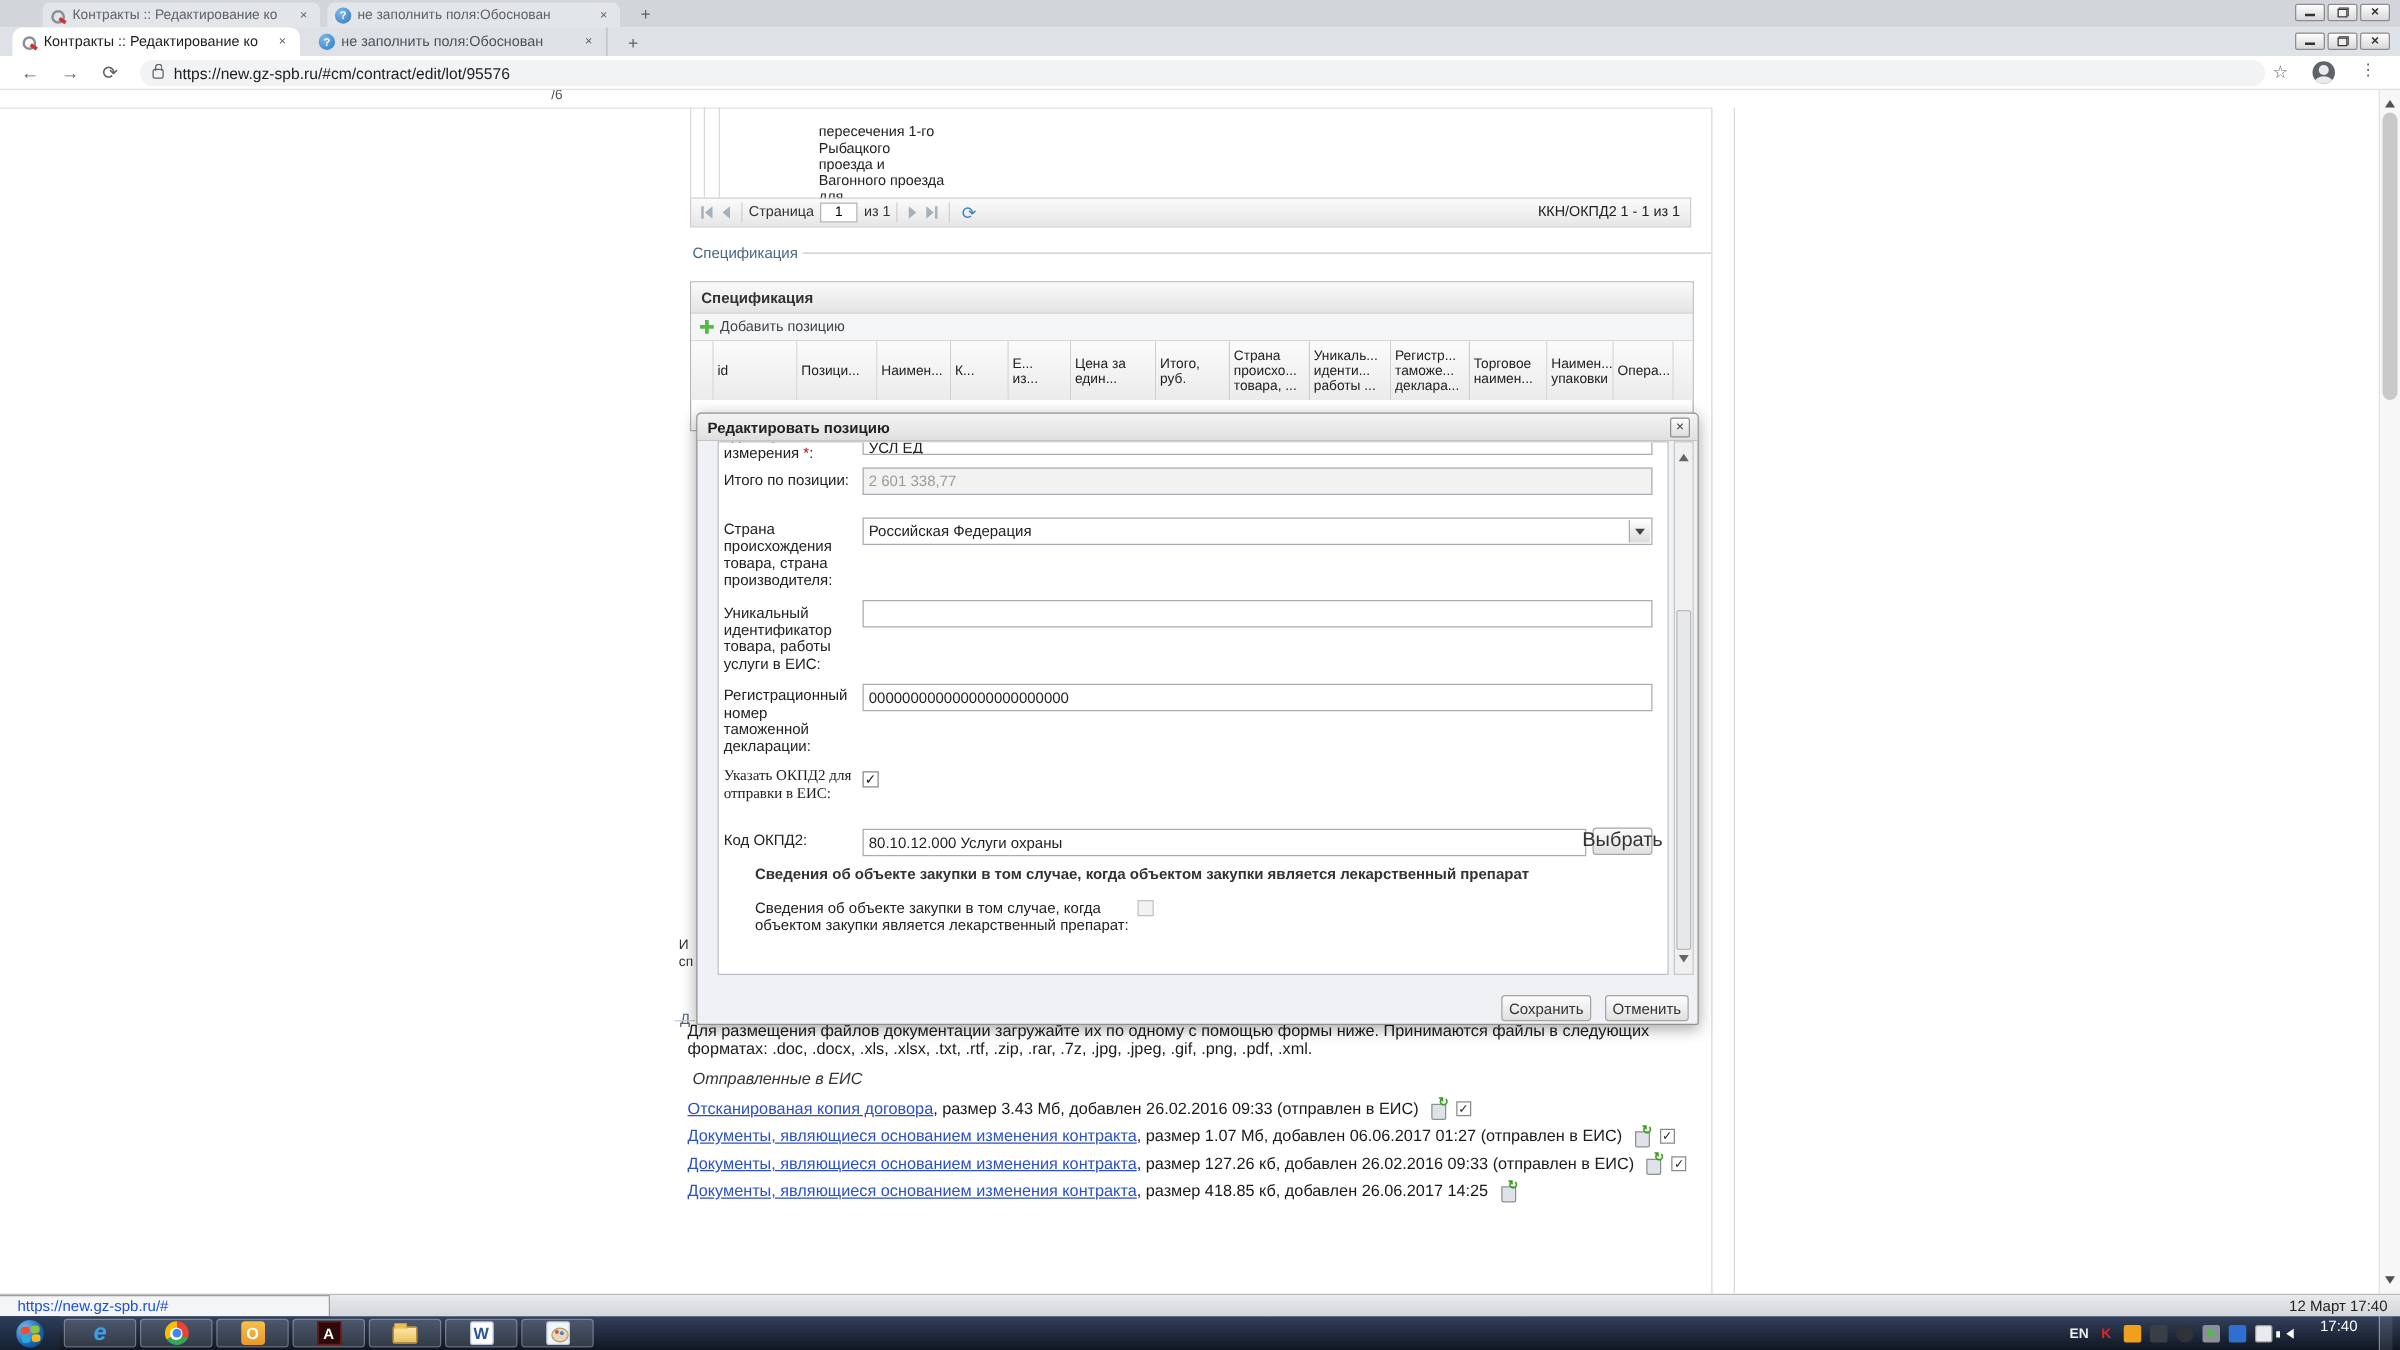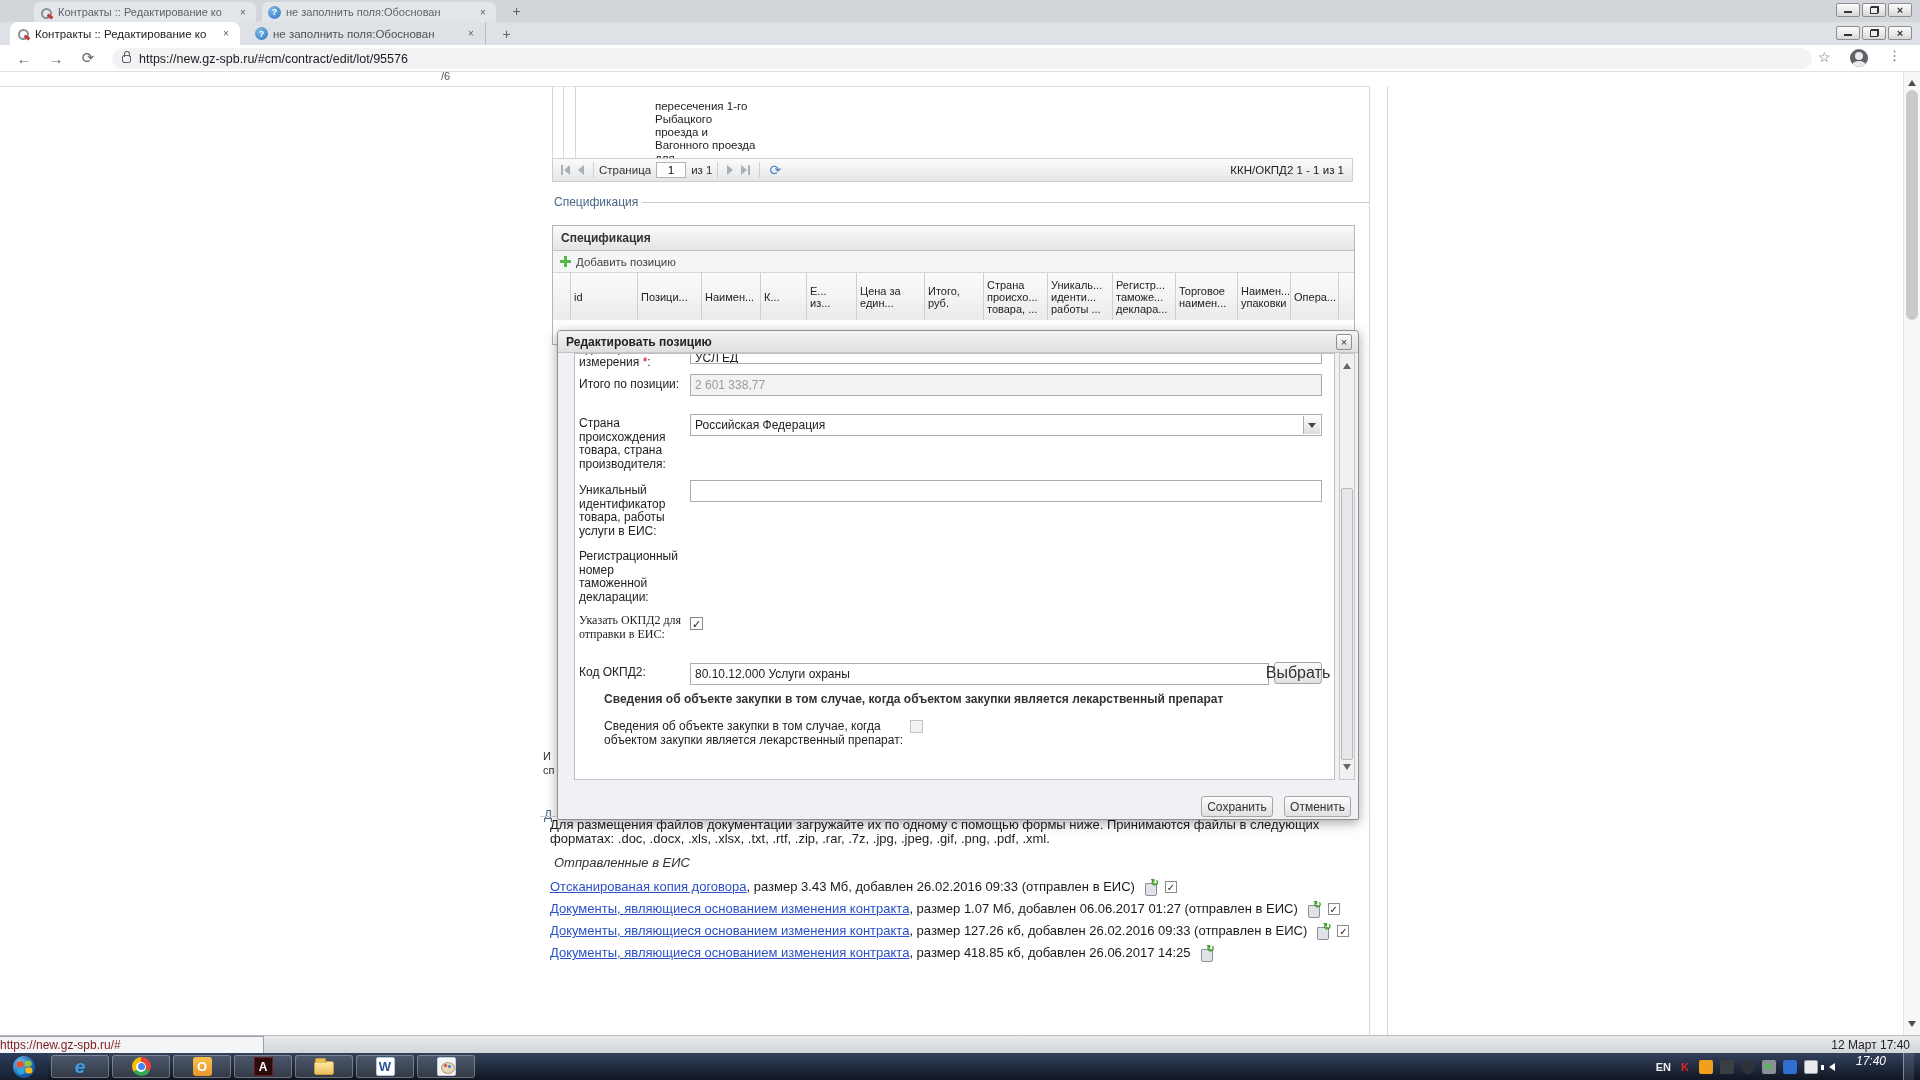--- a/index.html
+++ b/index.html
@@ -121,31 +121,31 @@
   .m-sub{position:absolute;left:29px;top:365px;width:300px;font-size:12px;line-height:14px;color:#222;white-space:pre-line;}
   .m-scroll{position:absolute;left:781px;top:22px;width:16px;height:427px;background:#f0f0f0;border:1px solid #c8c8c8;}
   .ms-up{position:absolute;left:3px;top:5px;width:0;height:0;border:4px solid transparent;border-bottom:6px solid #666;}
   .ms-down{position:absolute;left:3px;bottom:5px;width:0;height:0;border:4px solid transparent;border-top:6px solid #666;}
   .ms-thumb{position:absolute;left:1px;top:134px;width:12px;height:272px;background:#e6e8ea;border:1px solid #b9b9b9;border-radius:2px;}
   .m-btn{position:absolute;top:465px;height:21px;background:linear-gradient(#fdfdfd,#e0e0e0);border:1px solid #a5a5a5;border-radius:3px;font-size:12px;color:#333;display:flex;align-items:center;justify-content:center;}
   .x-btn{background:linear-gradient(#fdfdfd,#e0e0e0);border:1px solid #a5a5a5;border-radius:3px;font-size:16px;color:#333;display:flex;align-items:center;justify-content:center;}
 
   
   .datebar{position:absolute;left:0;top:1035px;width:1920px;height:18px;background:linear-gradient(#e8eaec,#d3d6da);border-top:1px solid #b9bcc0;font-size:12px;color:#222;}
-  .statusbubble{position:absolute;left:0;top:0;width:264px;height:18px;background:#f4f5f6;border:1px solid #9aa0a6;border-left:none;font-size:12px;color:#7f1d1d;padding:1px 0;white-space:nowrap;overflow:hidden;}
+  .statusbubble{position:absolute;left:0;top:0;width:264px;height:18px;background:#f4f5f6;border:1px solid #9aa0a6;border-left:none;font-size:12px;color:#1d4ed8;padding:1px 14px;white-space:nowrap;overflow:hidden;}
   .datetext{position:absolute;right:10px;top:2px;}
   .taskbar{position:absolute;left:0;top:1053px;width:1920px;height:27px;background:linear-gradient(var(--taskbar-top),var(--taskbar-bottom));display:flex;align-items:center;}
   .startbtn{width:48px;height:27px;display:flex;align-items:center;justify-content:center;background:linear-gradient(#2c3e5c,#16202f);}
   .orb{width:22px;height:22px;border-radius:50%;background:radial-gradient(circle at 35% 30%,#7ec0ef,#1b63b0 60%,#0a3a73);display:grid;grid-template-columns:7px 7px;grid-template-rows:6px 6px;gap:1px;align-content:center;justify-content:center;transform:rotate(-6deg);}
   .orb span{border-radius:40%;}
   .taskapp{width:58px;height:23px;margin-left:3px;background:rgba(255,255,255,0.14);border:1px solid rgba(255,255,255,0.28);border-radius:3px;display:flex;align-items:center;justify-content:center;}
   .tray{margin-left:auto;display:flex;align-items:center;gap:7px;padding-right:6px;}
   .tray .lang{color:#eee;font-size:11px;font-weight:bold;}
   .tico{width:14px;height:14px;border-radius:2px;display:flex;align-items:center;justify-content:center;font-size:11px;font-weight:bold;}
-  .clock{color:#fff;font-size:12px;margin:0 10px 12px 14px;font-style:italic;}
+  .clock{color:#fff;font-size:12px;margin:0 10px 12px 14px;}
   .showdesk{width:11px;height:27px;background:rgba(255,255,255,0.10);border-left:1px solid rgba(255,255,255,0.4);}
   .ie-e{color:#3aa0e8;font-size:19px;font-weight:bold;font-style:italic;}
   .chrome-ic{width:19px;height:19px;border-radius:50%;background:conic-gradient(#ea4335 0 33%,#34a853 0 66%,#fbbc05 0 100%);position:relative;}
   .chrome-ic::before{content:"";position:absolute;left:4.5px;top:4.5px;width:10px;height:10px;border-radius:50%;background:#fff;}
   .chrome-ic::after{content:"";position:absolute;left:6px;top:6px;width:7px;height:7px;border-radius:50%;background:#4285f4;}
   .outlook-ic{width:19px;height:19px;border-radius:3px;background:linear-gradient(#f6c04c,#e9972d);color:#fff;font-weight:bold;font-size:13px;display:flex;align-items:center;justify-content:center;}
   .adobe-ic{width:19px;height:19px;background:#2d0b0b;border:1px solid #6b1a1a;color:#fff;font-size:12px;font-weight:bold;display:flex;align-items:center;justify-content:center;}
   .folder-ic{width:20px;height:14px;background:linear-gradient(#ffe9a8,#e8c05a);border:1px solid #c79b3b;border-radius:2px;position:relative;margin-top:3px;}
   .folder-ic::before{content:"";position:absolute;left:0;top:-4px;width:9px;height:4px;background:#e8c05a;border:1px solid #c79b3b;border-bottom:none;border-radius:2px 2px 0 0;}
   .word-ic{width:19px;height:19px;background:#fff;border:1px solid #b9c6e0;border-radius:2px;color:#2b579a;font-weight:bold;font-size:13px;display:flex;align-items:center;justify-content:center;}
@@ -358,20 +358,21 @@
         <div class="f-label" style="top:63px;">Страна происхождения товара, страна производителя:</div>
         <div class="f-select" style="top:60px;">
           <span>Российская Федерация</span>
           <span class="arrow"></span>
         </div>
 
         <div class="f-label" style="top:130px;">Уникальный идентификатор товара, работы услуги в ЕИС:</div>
         <div class="f-input" style="top:126px;"></div>
 
         <div class="f-label" style="top:196px;">Регистрационный номер таможенной декларации:</div>
+        <div class="f-input" style="top:193px;">000000000000000000000000</div>
 
         <div class="f-label" style="top:260px;font-family:Liberation Serif, serif;">Указать ОКПД2 для отправки в ЕИС:</div>
         <span class="chk on" style="position:absolute;left:115px;top:263px;"></span>
 
         <div class="f-label" style="top:312px;">Код ОКПД2:</div>
         <div class="f-input" style="top:309px;width:579px;">80.10.12.000 Услуги охраны</div>
         <div class="x-btn" style="position:absolute;left:699px;top:308px;width:48px;height:22px;">Выбрать</div>
 
         <div class="m-heading">Сведения об объекте закупки в том случае, когда объектом закупки является лекарственный препарат</div>
         <div class="m-sub">Сведения об объекте закупки в том случае, когда

